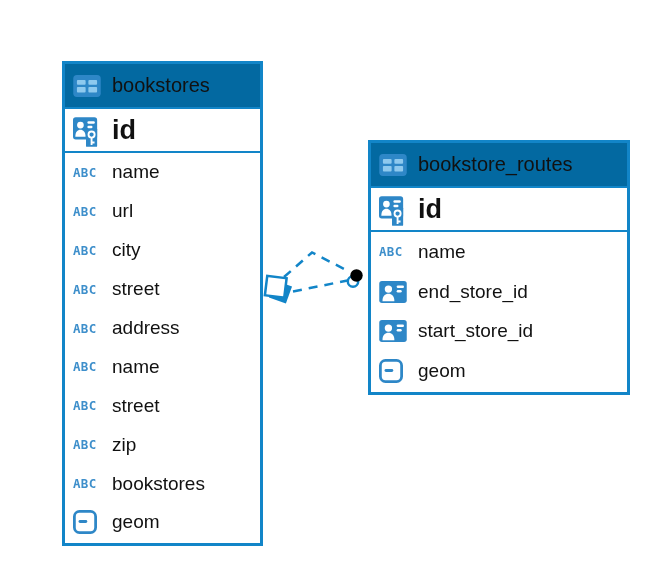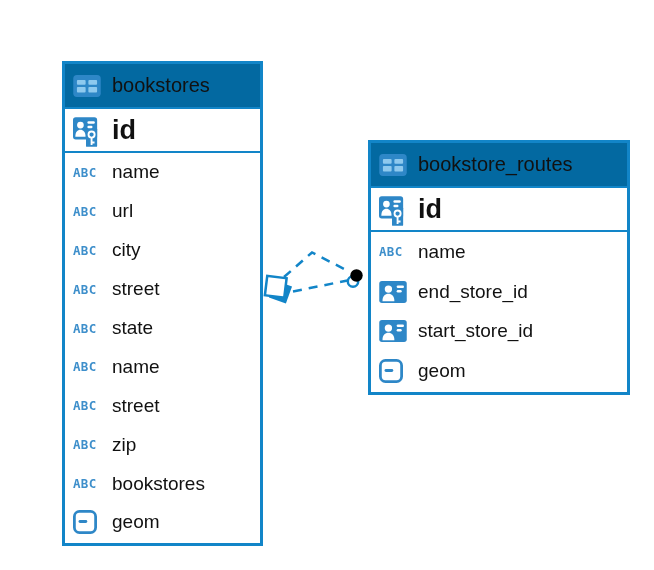--- a/index.html
+++ b/index.html
@@ -114,21 +114,21 @@
     <div class="row">
       <span class="icnslot">
           <span class="icn-abc">ABC</span>
         </span>
       <span class="lbl">street</span>
     </div>
     <div class="row">
       <span class="icnslot">
           <span class="icn-abc">ABC</span>
         </span>
-      <span class="lbl">state</span>
+      <span class="lbl">address</span>
     </div>
     <div class="row">
       <span class="icnslot">
           <span class="icn-abc">ABC</span>
         </span>
       <span class="lbl">name</span>
     </div>
     <div class="row">
       <span class="icnslot">
           <span class="icn-abc">ABC</span>

